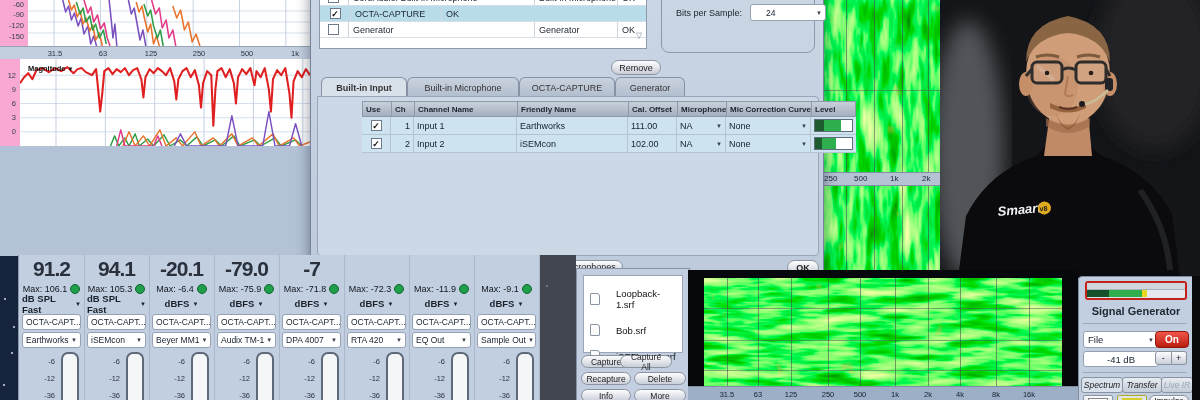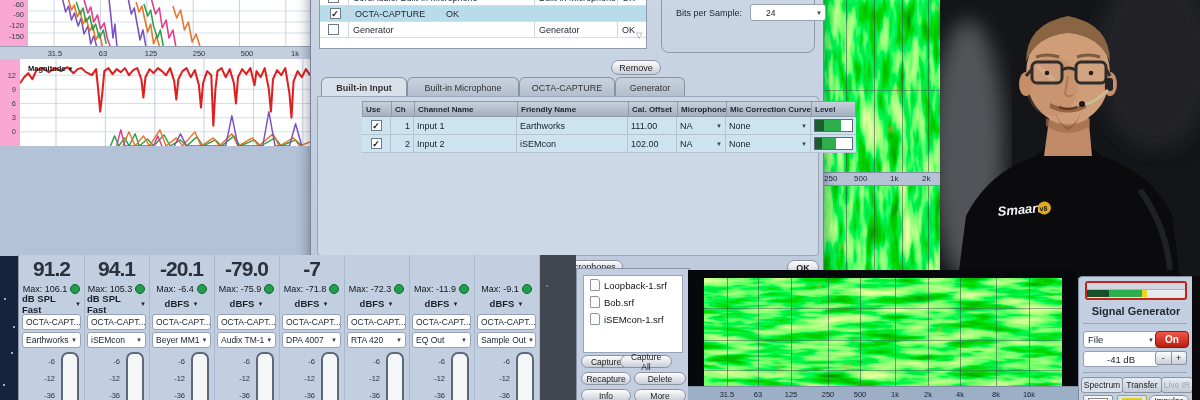--- a/index.html
+++ b/index.html
@@ -63,38 +63,38 @@
     overflow:hidden;white-space:nowrap;}
   .m-meter{position:absolute;top:95px;left:0;right:0;height:60px;}
   .mtick{position:absolute;left:6px;width:30px;text-align:right;font-size:7.5px;color:#2c3442;}
   .tube{position:absolute;left:42px;top:2px;width:14px;height:70px;border:2px solid #5d6878;
     border-bottom:none;border-radius:7px 7px 0 0;background:#f4f6f8;overflow:hidden;}
   .m-fill{position:absolute;bottom:-14px;left:0;right:0;height:0;background:linear-gradient(#35b04c,#27a33f);}
 
   
   #filepanel{background:#c3cfe0;border:1px solid #8793a6;}
   #filelist{position:absolute;left:6px;top:6px;width:98px;height:76px;background:#fff;border:1px solid #9aa6b8;}
-  .file{display:flex;align-items:center;gap:4px;font-size:9.5px;color:#111;padding:3px 4px 2px 6px;}
+  .file{display:flex;align-items:center;gap:16px;font-size:9.5px;color:#111;padding:12px 4px 2px 6px;}
   .ficon{width:8px;height:10px;background:#fdfdfd;border:1px solid #8a94a2;border-radius:1px 3px 1px 1px;}
   .fbtn{position:absolute;height:13px;font-size:8.5px;}
 
   
   .specband{position:absolute;background:#b6c3d4;border-top:1px solid #828fa2;border-bottom:1px solid #828fa2;}
   .bandtick{position:absolute;top:1px;font-size:8px;color:#202a38;}
   .gridv{position:absolute;top:0;bottom:0;width:1px;background:#42464b;opacity:.55;}
   .gridh{position:absolute;left:0;right:0;height:1px;background:#53565c;opacity:.5;}
 
   
   #siggen{background:#c2cfe0;border:1px solid #7e8ba0;border-radius:4px 0 0 0;}
   .sg-dd{position:absolute;background:#fff;border:1px solid #96a2b4;border-radius:3px;font-size:9.5px;
     color:#14202e;display:flex;align-items:center;padding:0 4px;}
   #sg-on{position:absolute;background:linear-gradient(#f2564a,#b91d10);border:1px solid #8c1408;border-radius:4px;
     color:#fff;font-weight:bold;font-size:10px;display:flex;align-items:center;justify-content:center;}
   .sg-tab{position:absolute;height:14px;background:linear-gradient(#e7ecf2,#c3ccd8);border:1px solid #8c93a0;
-    font-size:8.5px;color:#222;display:flex;align-items:center;justify-content:center;border-radius:3px;}
+    font-size:8.5px;color:#222;display:flex;align-items:center;justify-content:center;border-radius:3px;font-style:italic;}
   .sg-meter{position:absolute;border:2px solid #c32318;border-radius:3px;background:#dfe5ec;overflow:hidden;}
 
   
   .navy{background:#16233c;}
   .star{position:absolute;width:2px;height:2px;border-radius:50%;background:#e8eef8;opacity:.9;}
 </style>
 </head>
 <body>
 
 <div id="screen">

